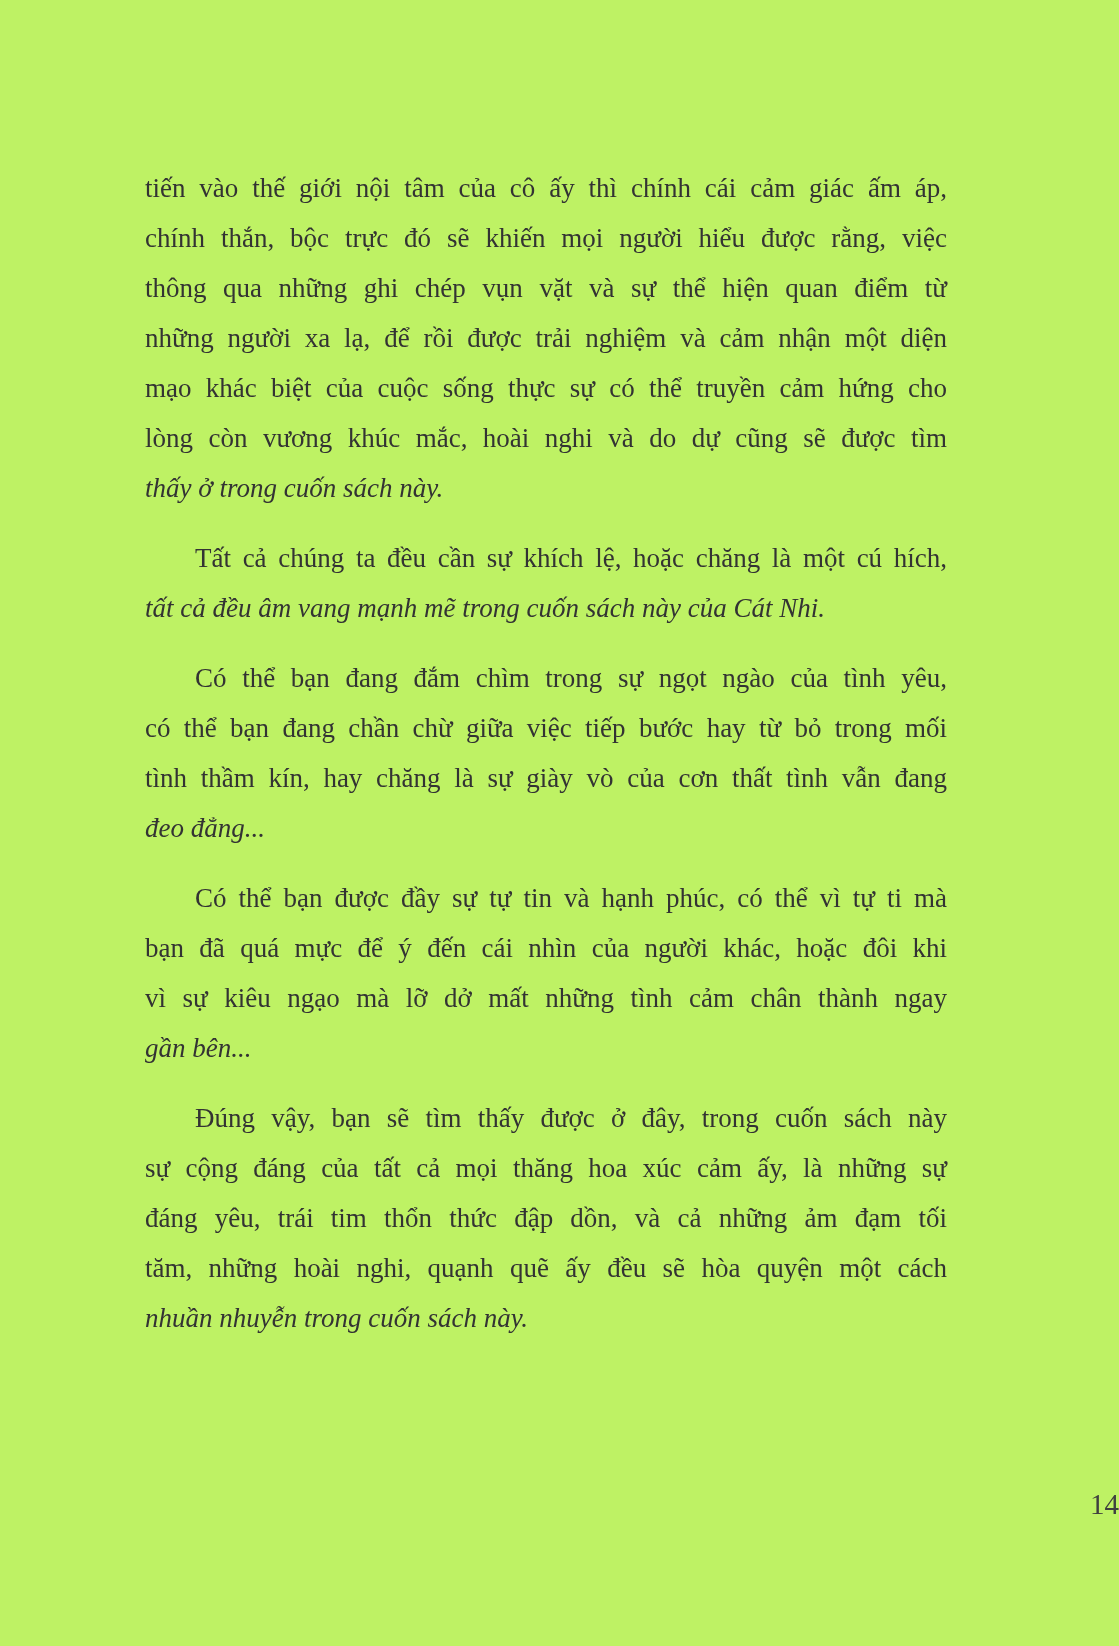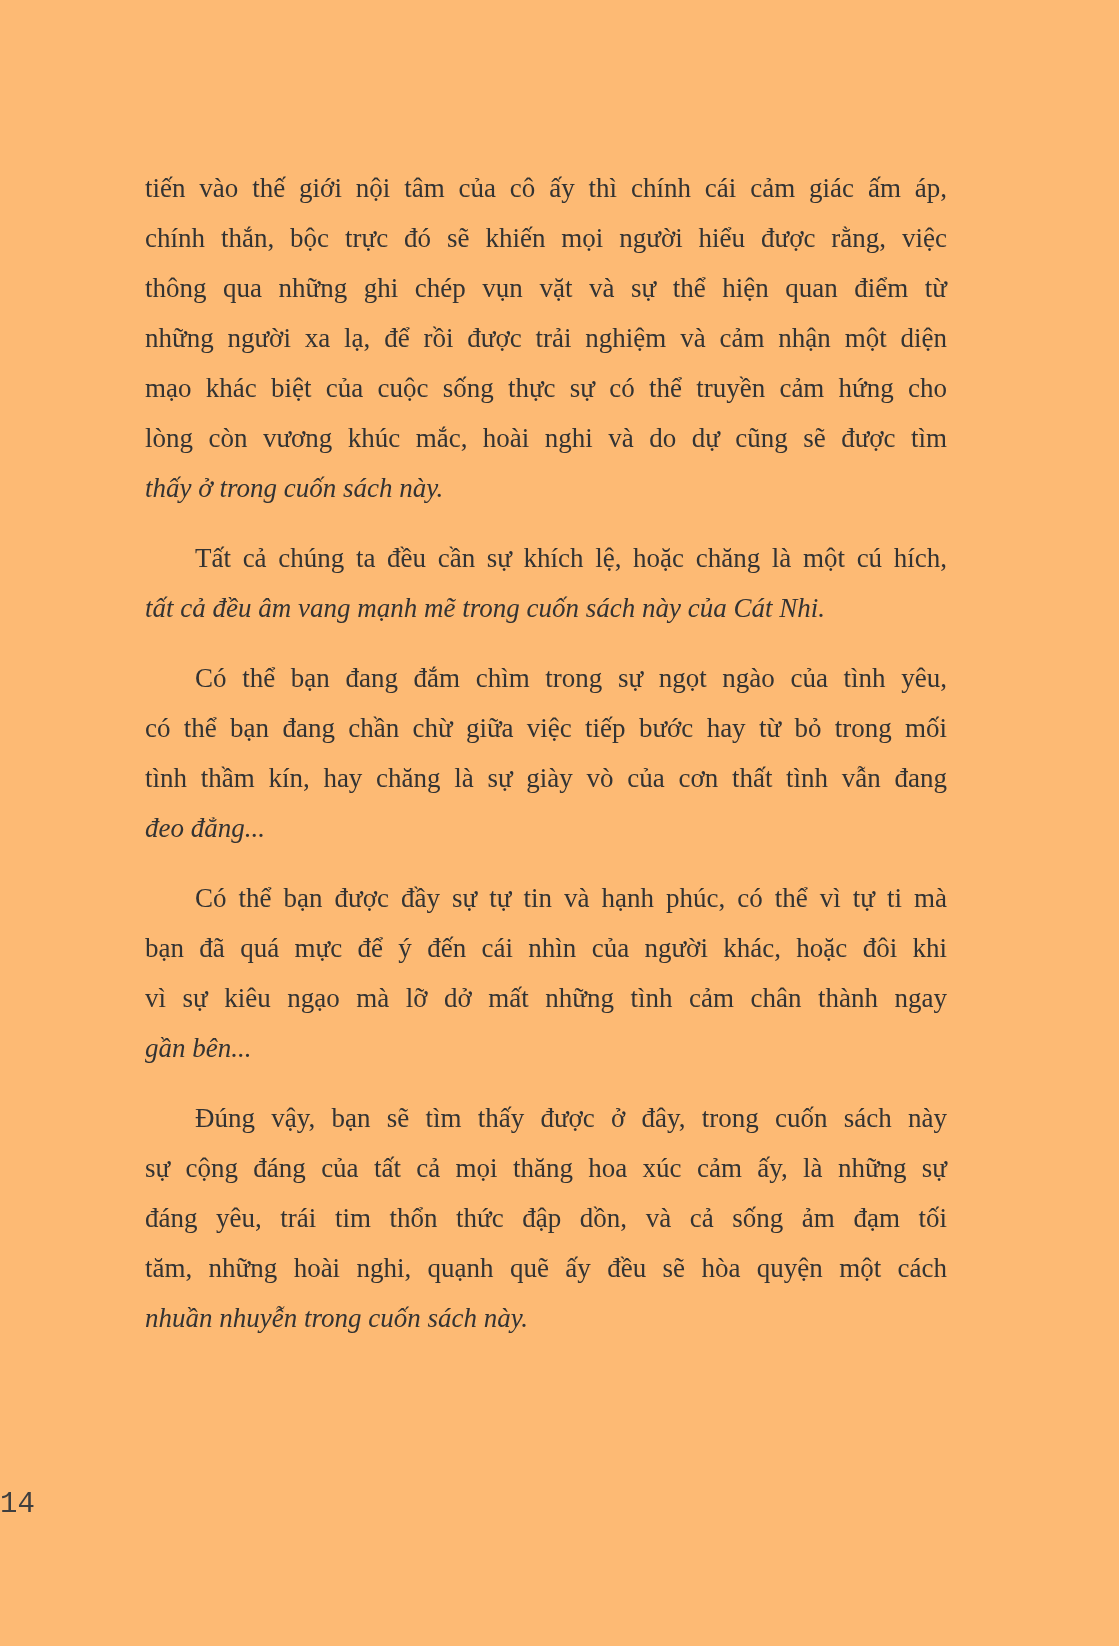--- a/index.html
+++ b/index.html
@@ -6,21 +6,21 @@
   html, body {
     width: 1119px;
     height: 1646px;
     background: #ffffff;
     font-family: "Liberation Serif", "DejaVu Serif", serif;
   }
   .page {
     position: relative;
     width: 1119px;
     height: 1646px;
-    background: #fdba74;
+    background: #bef264;
     overflow: hidden;
   }
   .text-block {
     position: absolute;
     left: 145px;
     top: 163px;
     width: 802px;
     color: #333333;
     font-size: 27px;
     line-height: 50px;
@@ -39,22 +39,22 @@
     font-style: italic;
   }
   .line.indent {
     padding-left: 50px;
   }
   .page-number {
     position: absolute;
     top: 1488px;
     left: 0;
     width: 1119px;
-    text-align: left;
-    font-family: Liberation Mono, monospace;
+    text-align: right;
+    font-family: Liberation Serif, serif;
     font-size: 29px;
     color: #3f3f3f;
   }
 </style>
 </head>
 <body>
 
 <div class="page">
   <div class="text-block">
       <div class="paragraph">
@@ -78,19 +78,19 @@
       </div>
       <div class="paragraph">
         <div class="line indent">Có thể bạn được đầy sự tự tin và hạnh phúc, có thể vì tự ti mà</div>
         <div class="line">bạn đã quá mực để ý đến cái nhìn của người khác, hoặc đôi khi</div>
         <div class="line">vì sự kiêu ngạo mà lỡ dở mất những tình cảm chân thành ngay</div>
         <div class="line last">gần bên...</div>
       </div>
       <div class="paragraph">
         <div class="line indent">Đúng vậy, bạn sẽ tìm thấy được ở đây, trong cuốn sách này</div>
         <div class="line">sự cộng đáng của tất cả mọi thăng hoa xúc cảm ấy, là những sự</div>
-        <div class="line">đáng yêu, trái tim thổn thức đập dồn, và cả sống ảm đạm tối</div>
+        <div class="line">đáng yêu, trái tim thổn thức đập dồn, và cả những ảm đạm tối</div>
         <div class="line">tăm, những hoài nghi, quạnh quẽ ấy đều sẽ hòa quyện một cách</div>
         <div class="line last">nhuần nhuyễn trong cuốn sách này.</div>
       </div>
     </div>
   <div class="page-number">14</div>
 </div>
 
 </body></html>

